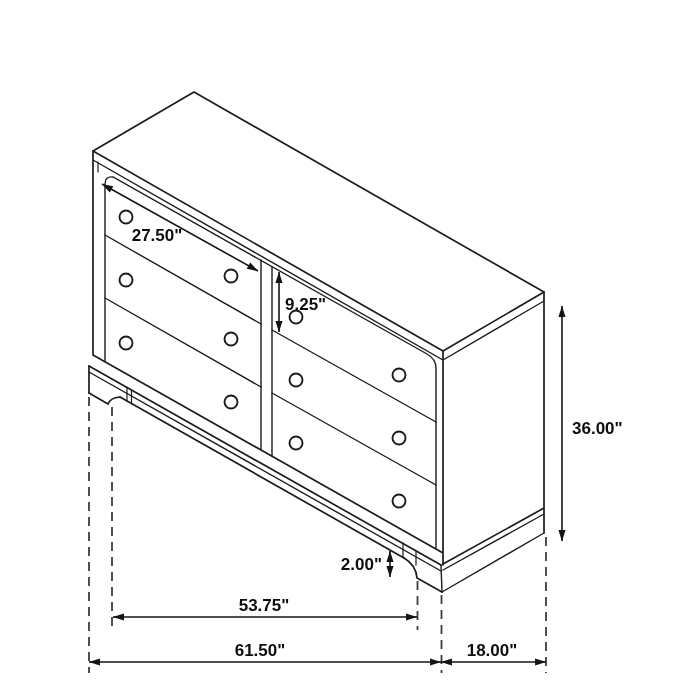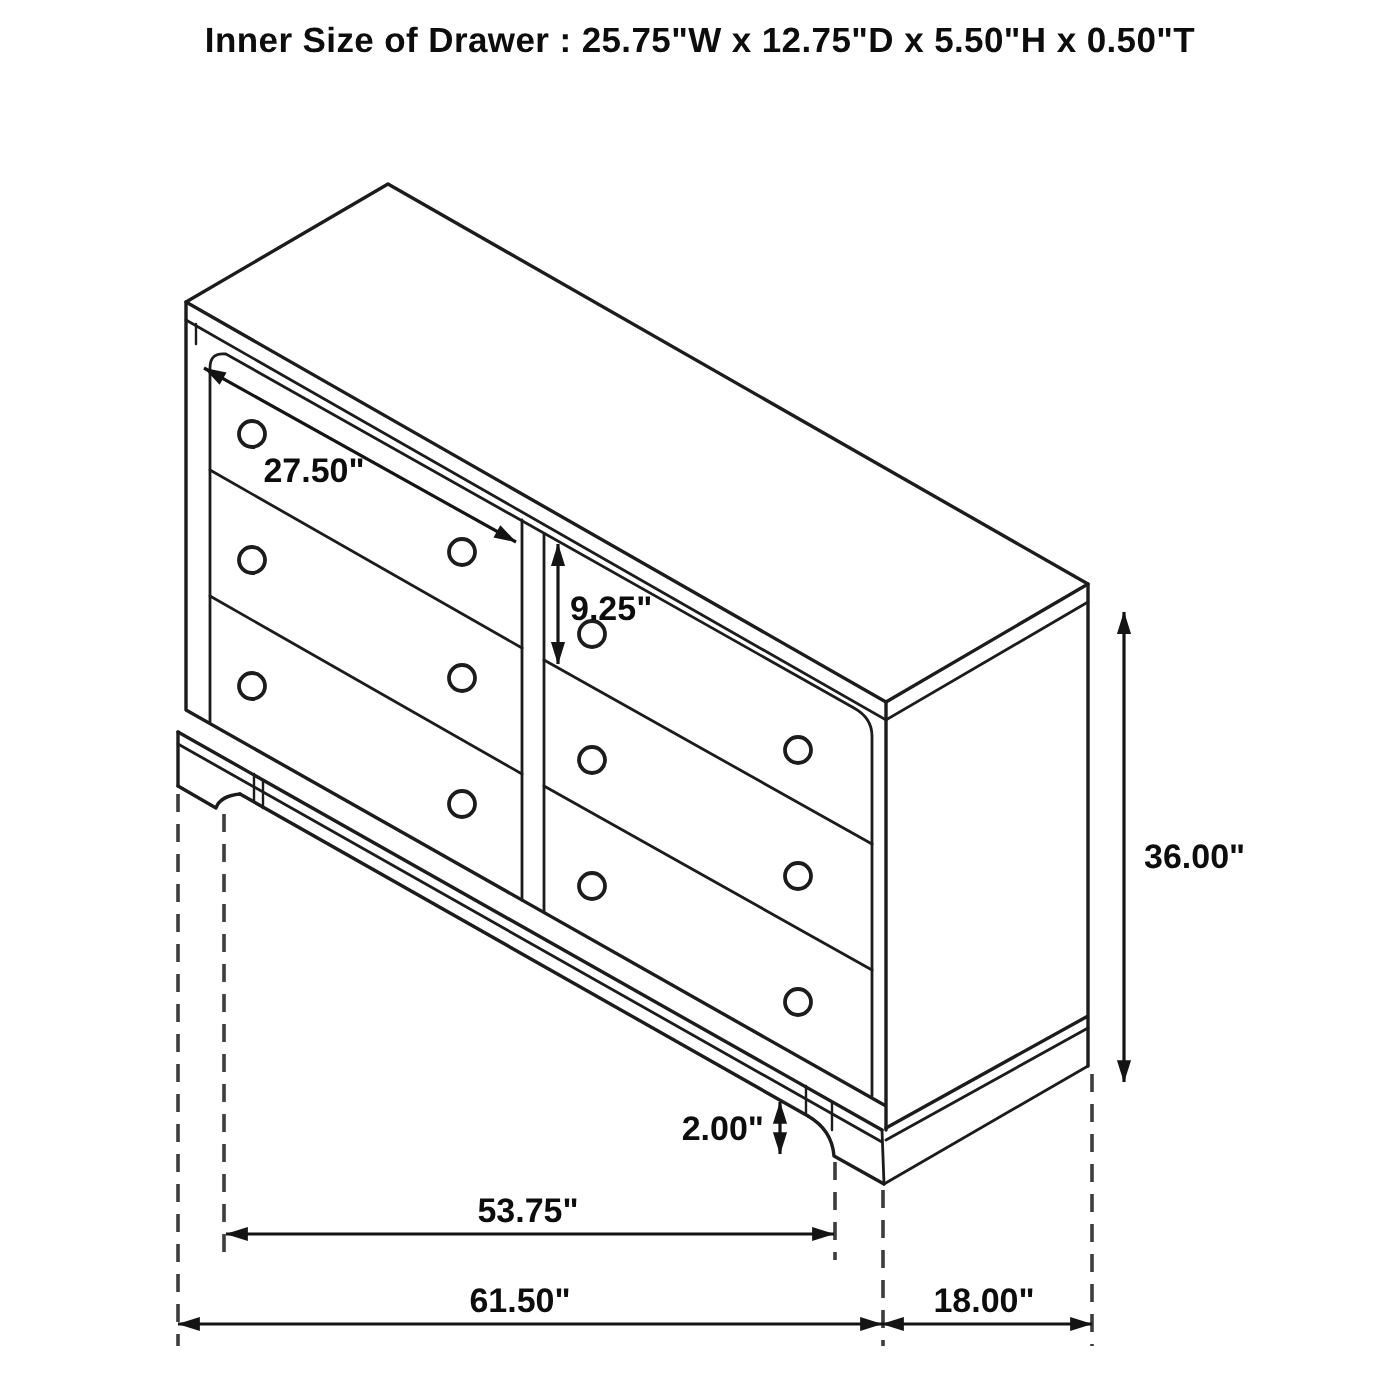--- a/index.html
+++ b/index.html
@@ -13,21 +13,20 @@
   .thin{stroke:#1c1c1c;stroke-width:1.2;fill:none;stroke-linecap:round;}
   .knob{stroke:#1c1c1c;stroke-width:1.9;fill:#ffffff;}
   .dim{stroke:#141414;stroke-width:1.6;fill:none;}
   .ext{stroke:#3d3d3d;stroke-width:1.8;fill:none;stroke-dasharray:9 6;}
   .dimlabel{font:bold 17px "Liberation Sans",sans-serif;fill:#0d0d0d;}
 </style>
 </head>
 <body>
 
 <div class="stage">
-  <div class="title">Inner Size of Drawer : 25.75"W x 12.75"D x 5.50"H x 0.50"T</div>
 
   <svg width="700" height="700" viewBox="0 0 700 700">
     <defs>
       <marker id="ah" viewBox="0 0 12 9" refX="11.3" refY="4.5" markerWidth="12.5" markerHeight="9.5" markerUnits="userSpaceOnUse" orient="auto-start-reverse">
         <path d="M0.8,1.1 L11.5,4.5 L0.8,7.9 Z" fill="#141414"></path>
       </marker>
     </defs>
 
     <g>
 

